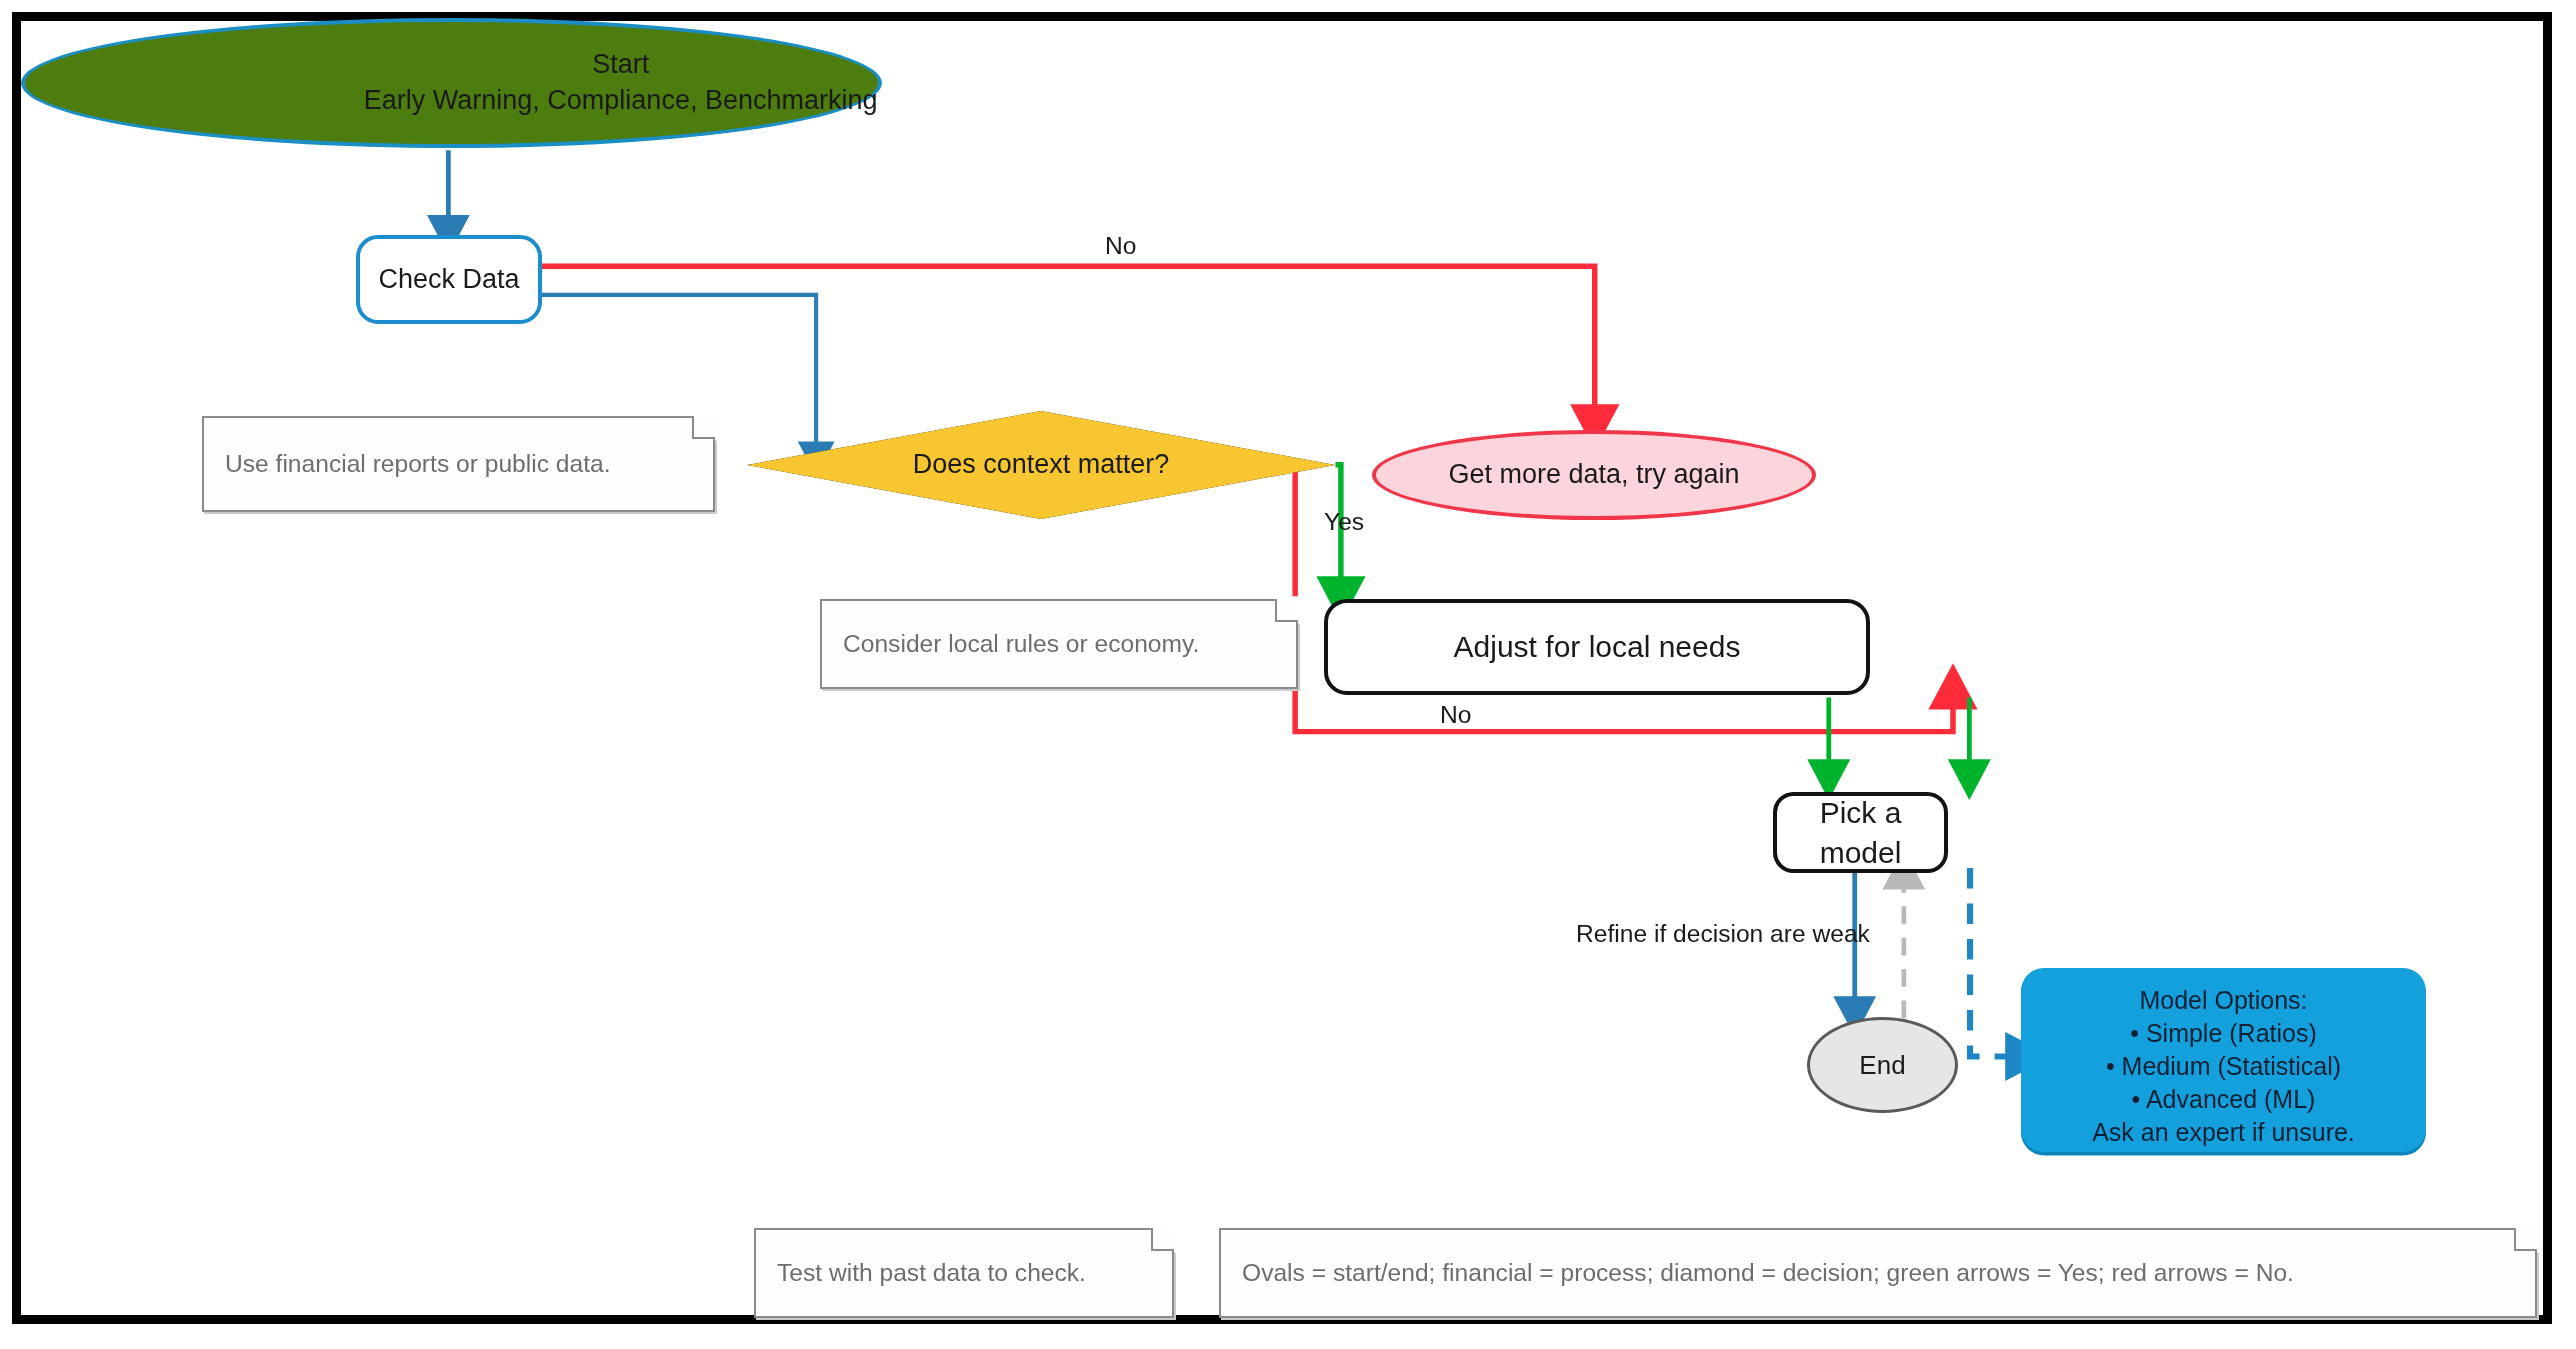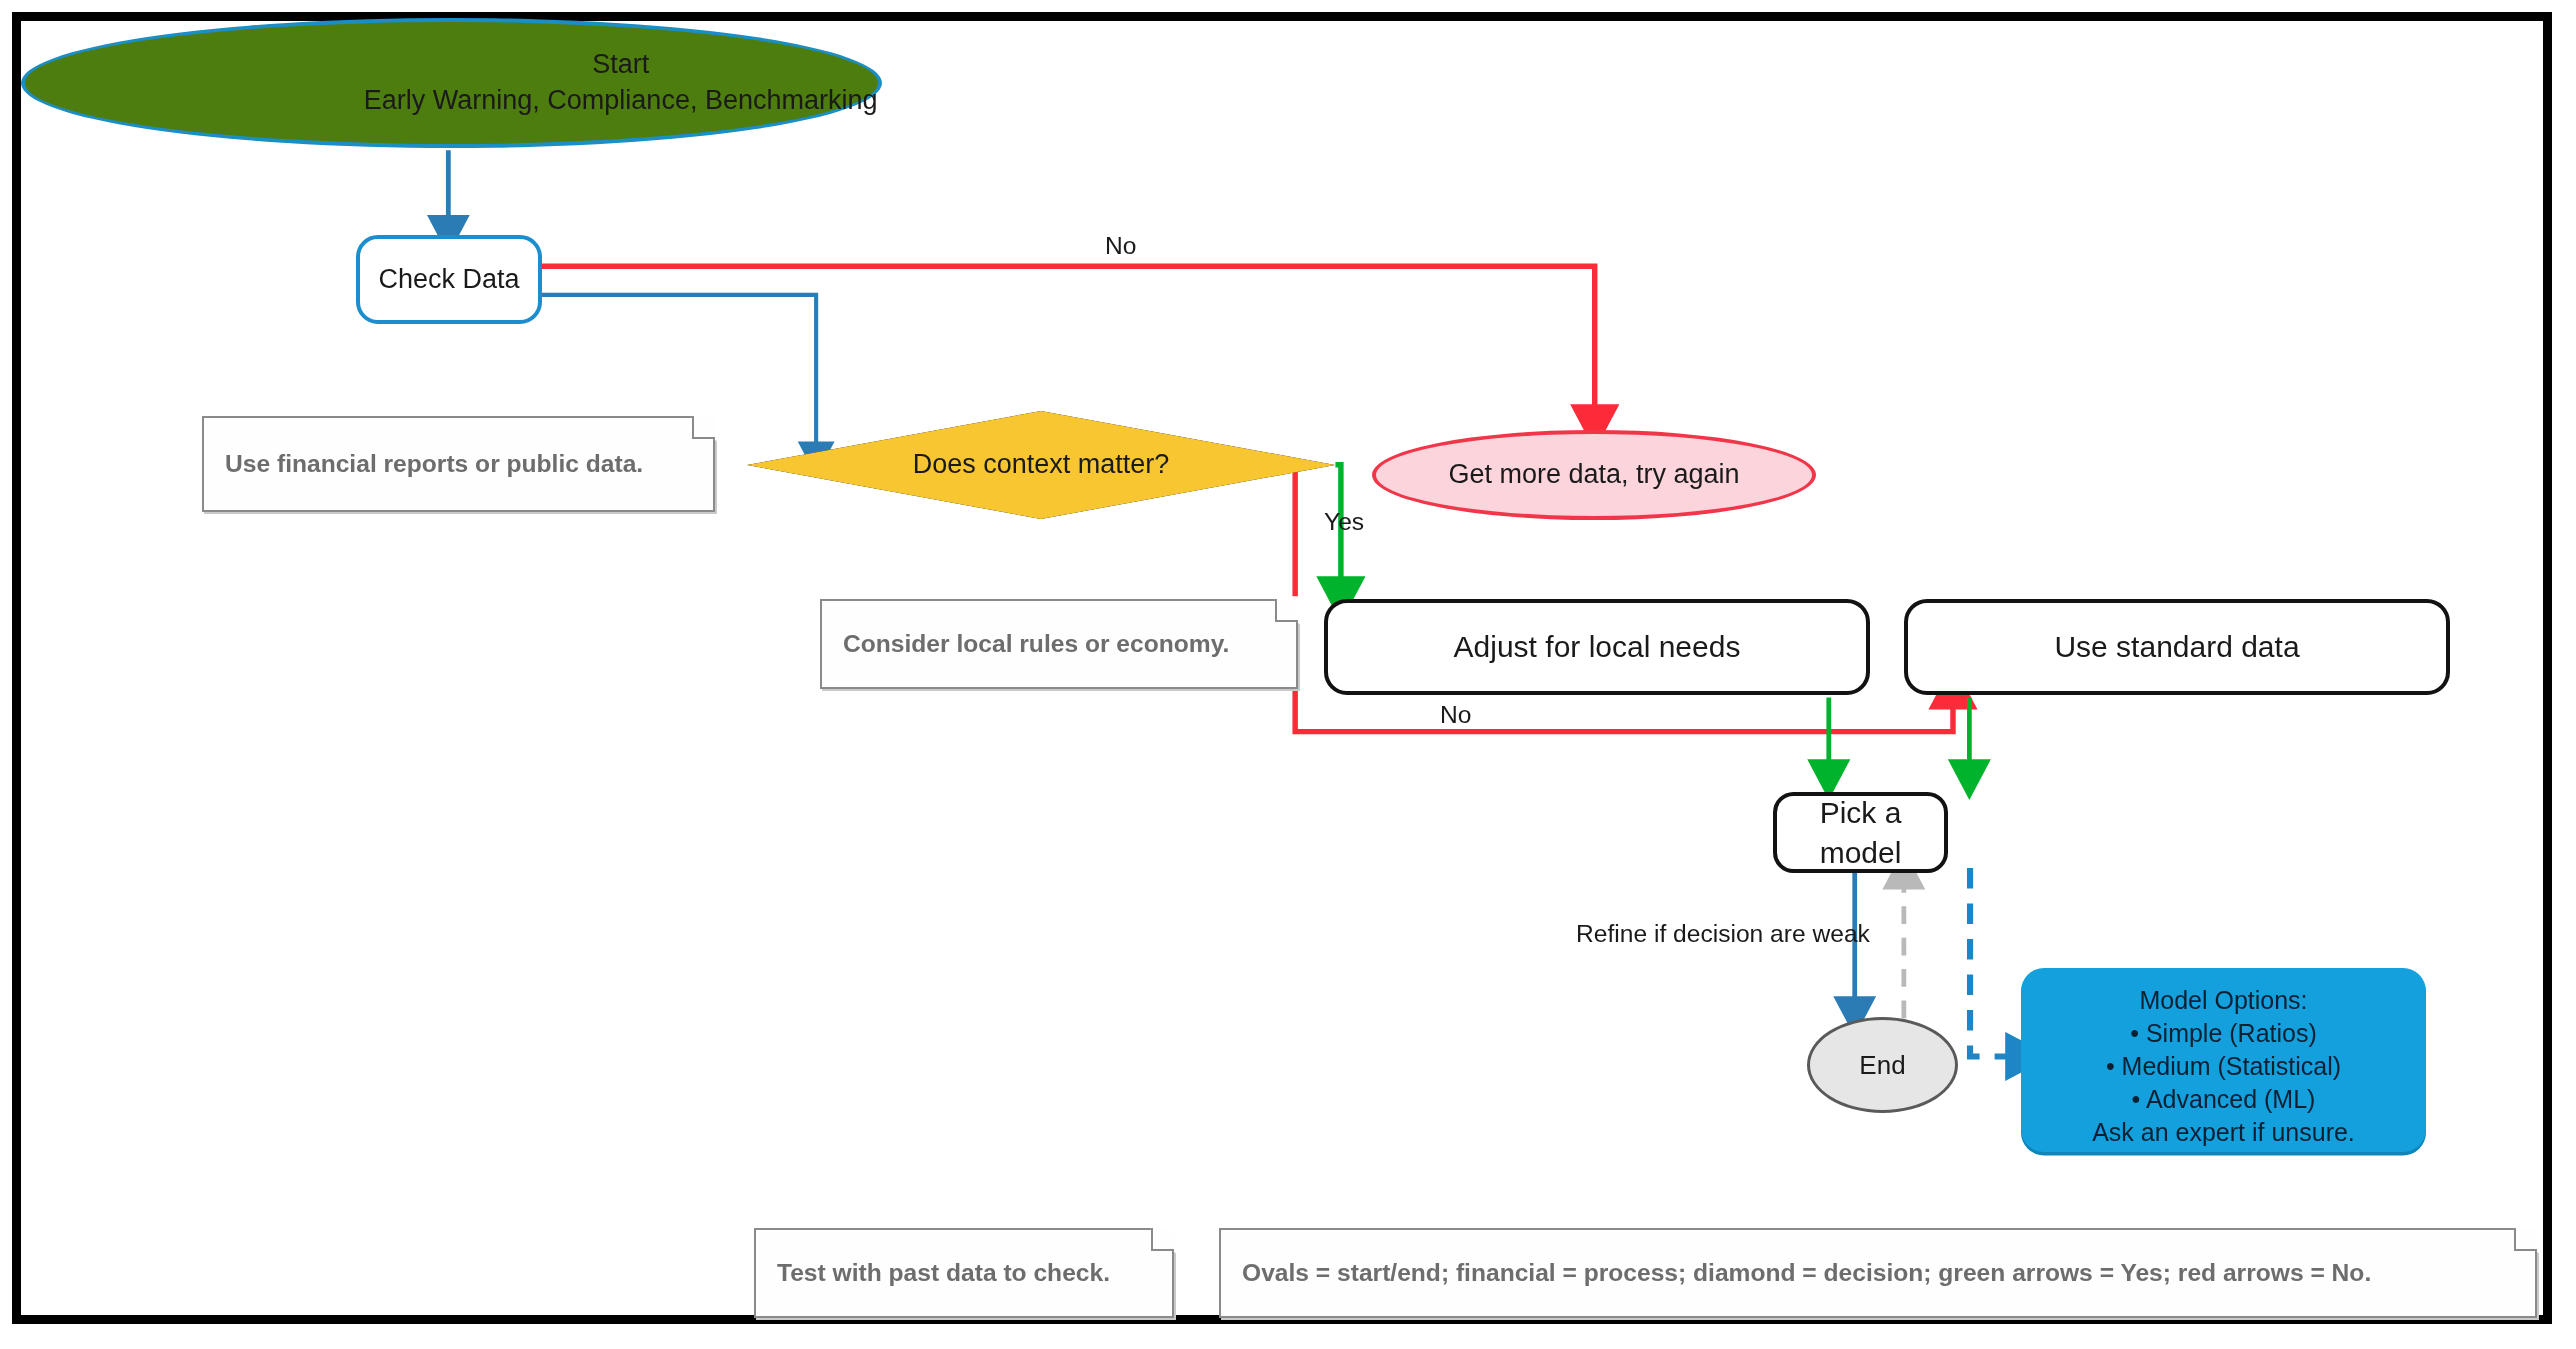--- a/index.html
+++ b/index.html
@@ -50,21 +50,21 @@
   
   .note{position:absolute;box-sizing:border-box;background:#fefefe;color:#6d6d6d;font-size:24.6px;
         display:flex;align-items:center;}
   .note .paper{position:absolute;inset:0;background:#fefefe;border:2.7px solid #8a8a8a;
         box-sizing:border-box;box-shadow:2px 2px 0 0 #c9c9c9;}
   .note .fold{position:absolute;top:0px;right:0px;width:23px;height:23px;
         background:#fefefe;border-left:2.7px solid #8a8a8a;border-bottom:2.7px solid #8a8a8a;
         box-sizing:border-box;transform:none;}
   .note .foldcut{position:absolute;top:-2.7px;right:-2.7px;width:29px;height:29px;background:#ffffff;
         clip-path:polygon(100% 0,0 0,100% 100%);}
-  .note .lbl{position:relative;z-index:4;padding:0 23px;font-weight:bold;}
+  .note .lbl{position:relative;z-index:4;padding:0 23px;}
   #note-financial{left:202px;top:416px;width:513px;height:96px;}
   #note-local{left:802px;top:599px;width:478px;height:90px;margin-left:18px;}
   #note-test{left:754px;top:1228px;width:420px;height:90px;}
   #note-legend{left:1219px;top:1228px;width:1318px;height:90px;}
 
   
   .elabel{position:absolute;font-size:24.6px;color:#1a1a1a;white-space:nowrap;}
   #lbl-no-top{left:1105px;top:232px;}
   #lbl-yes{left:1324px;top:508px;}
   #lbl-no-mid{left:1440px;top:701px;}
@@ -152,23 +152,20 @@
   <div class="node" id="n-decision">
     <div class="dstroke"></div>
     <div class="dshape"></div>
     <span class="lbl">Does context matter?</span>
   </div>
 
   <div class="node proc" id="n-adjust">
     <span class="lbl">Adjust for local needs</span>
   </div>
 
-  <div class="node proc" id="n-standard">
-    <span class="lbl">Use standard data</span>
-  </div>
 
   <div class="node proc" id="n-pick">
     <span class="lbl">Pick a model</span>
   </div>
 
   <div class="node" id="n-end">
     <span class="lbl">End</span>
   </div>
 
   <div class="node" id="n-options">

